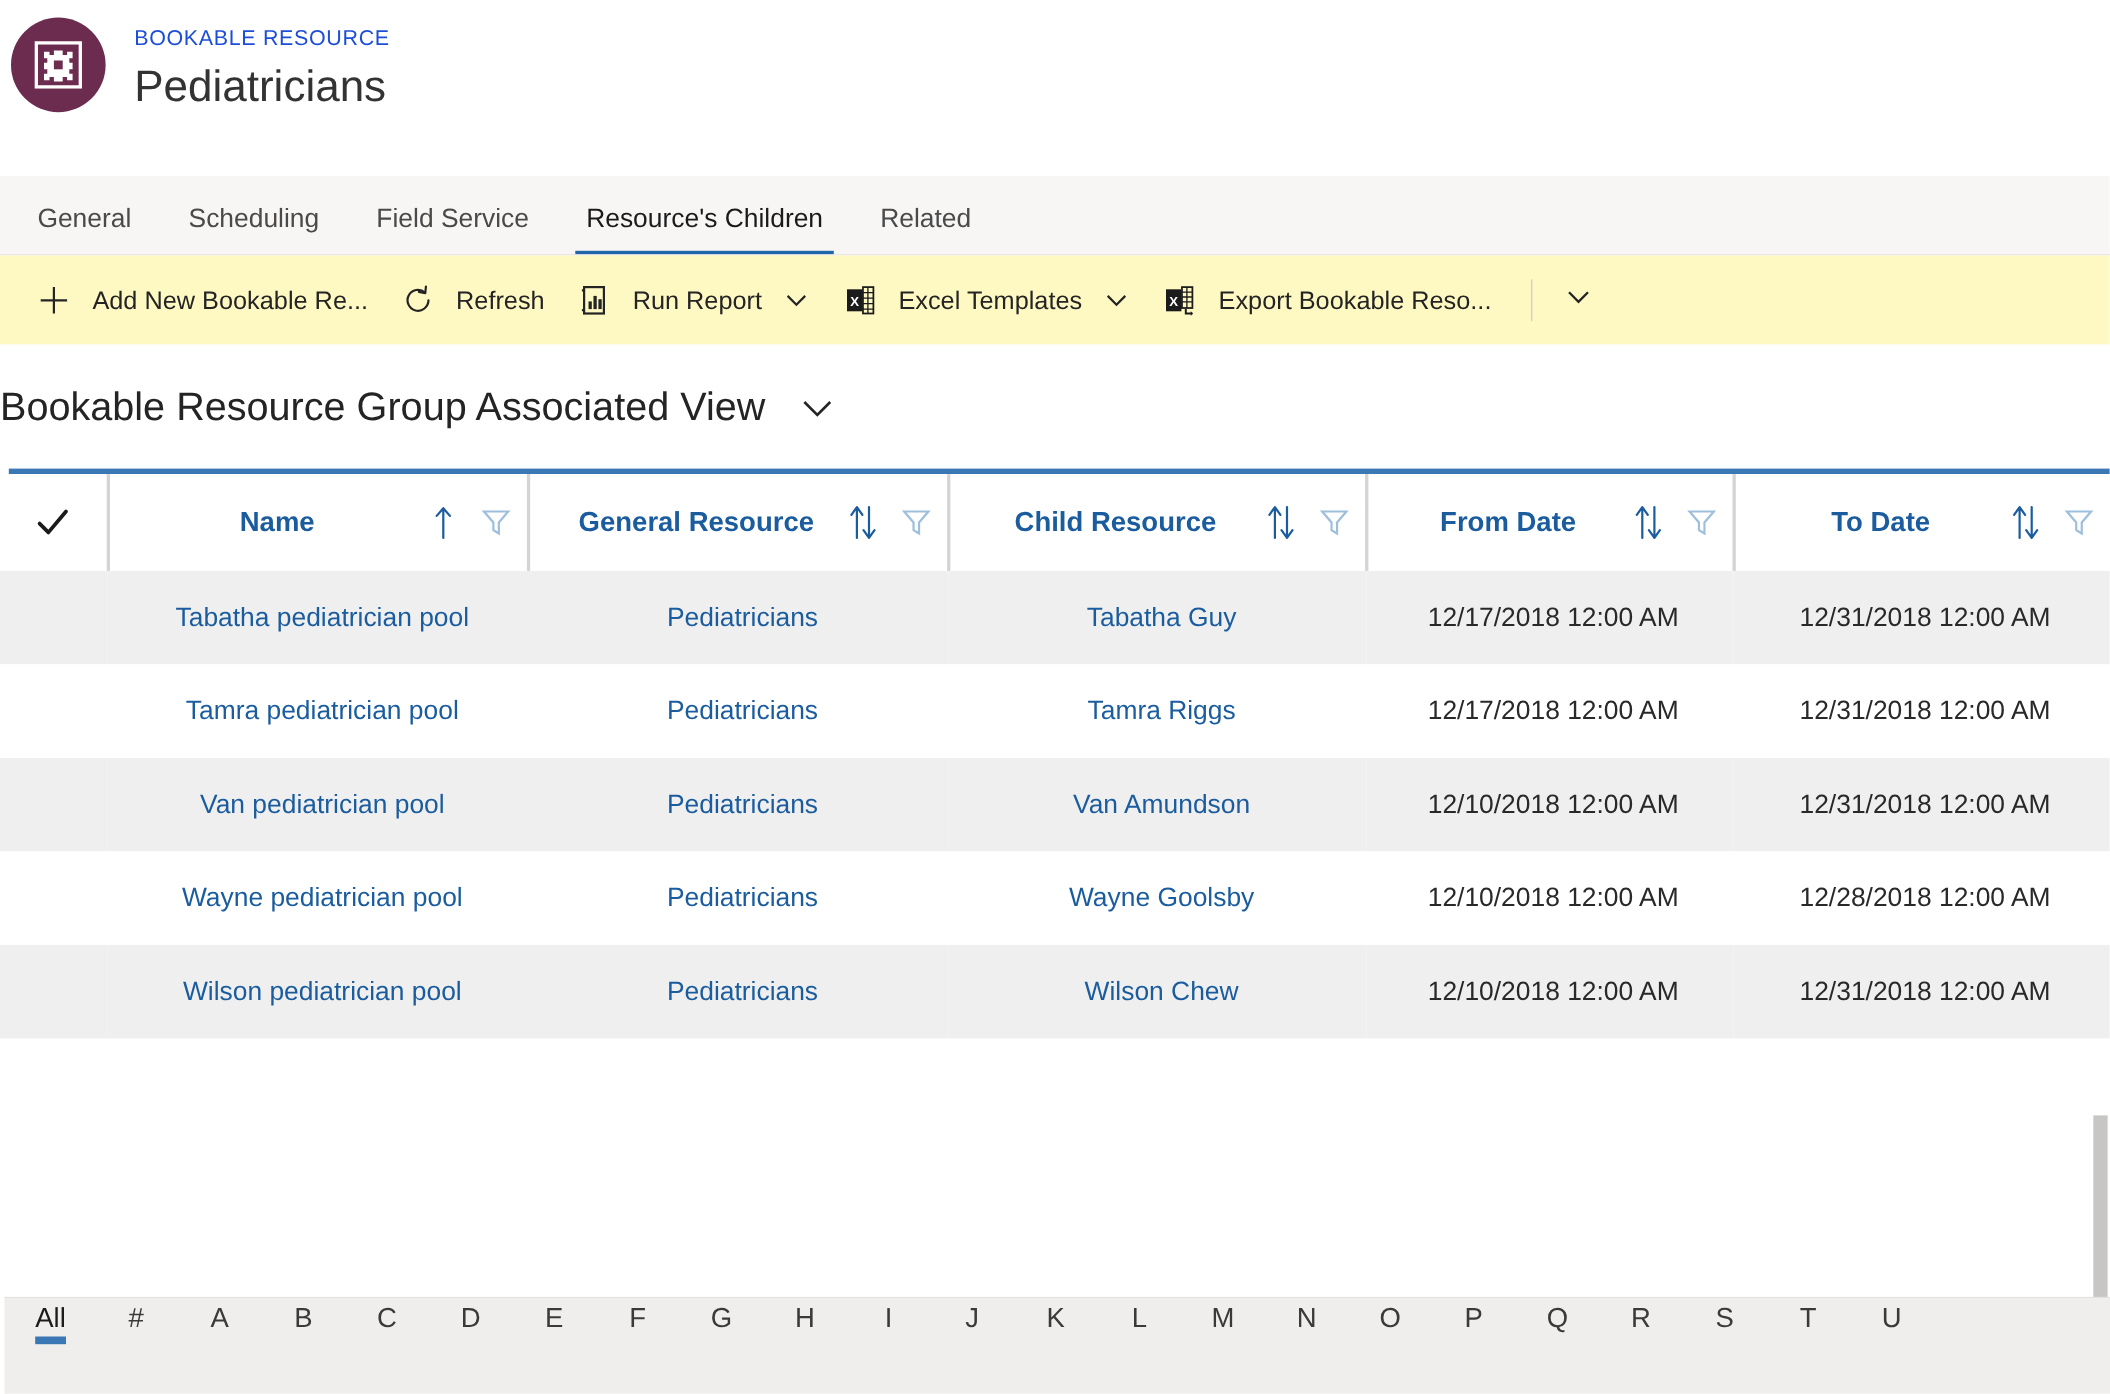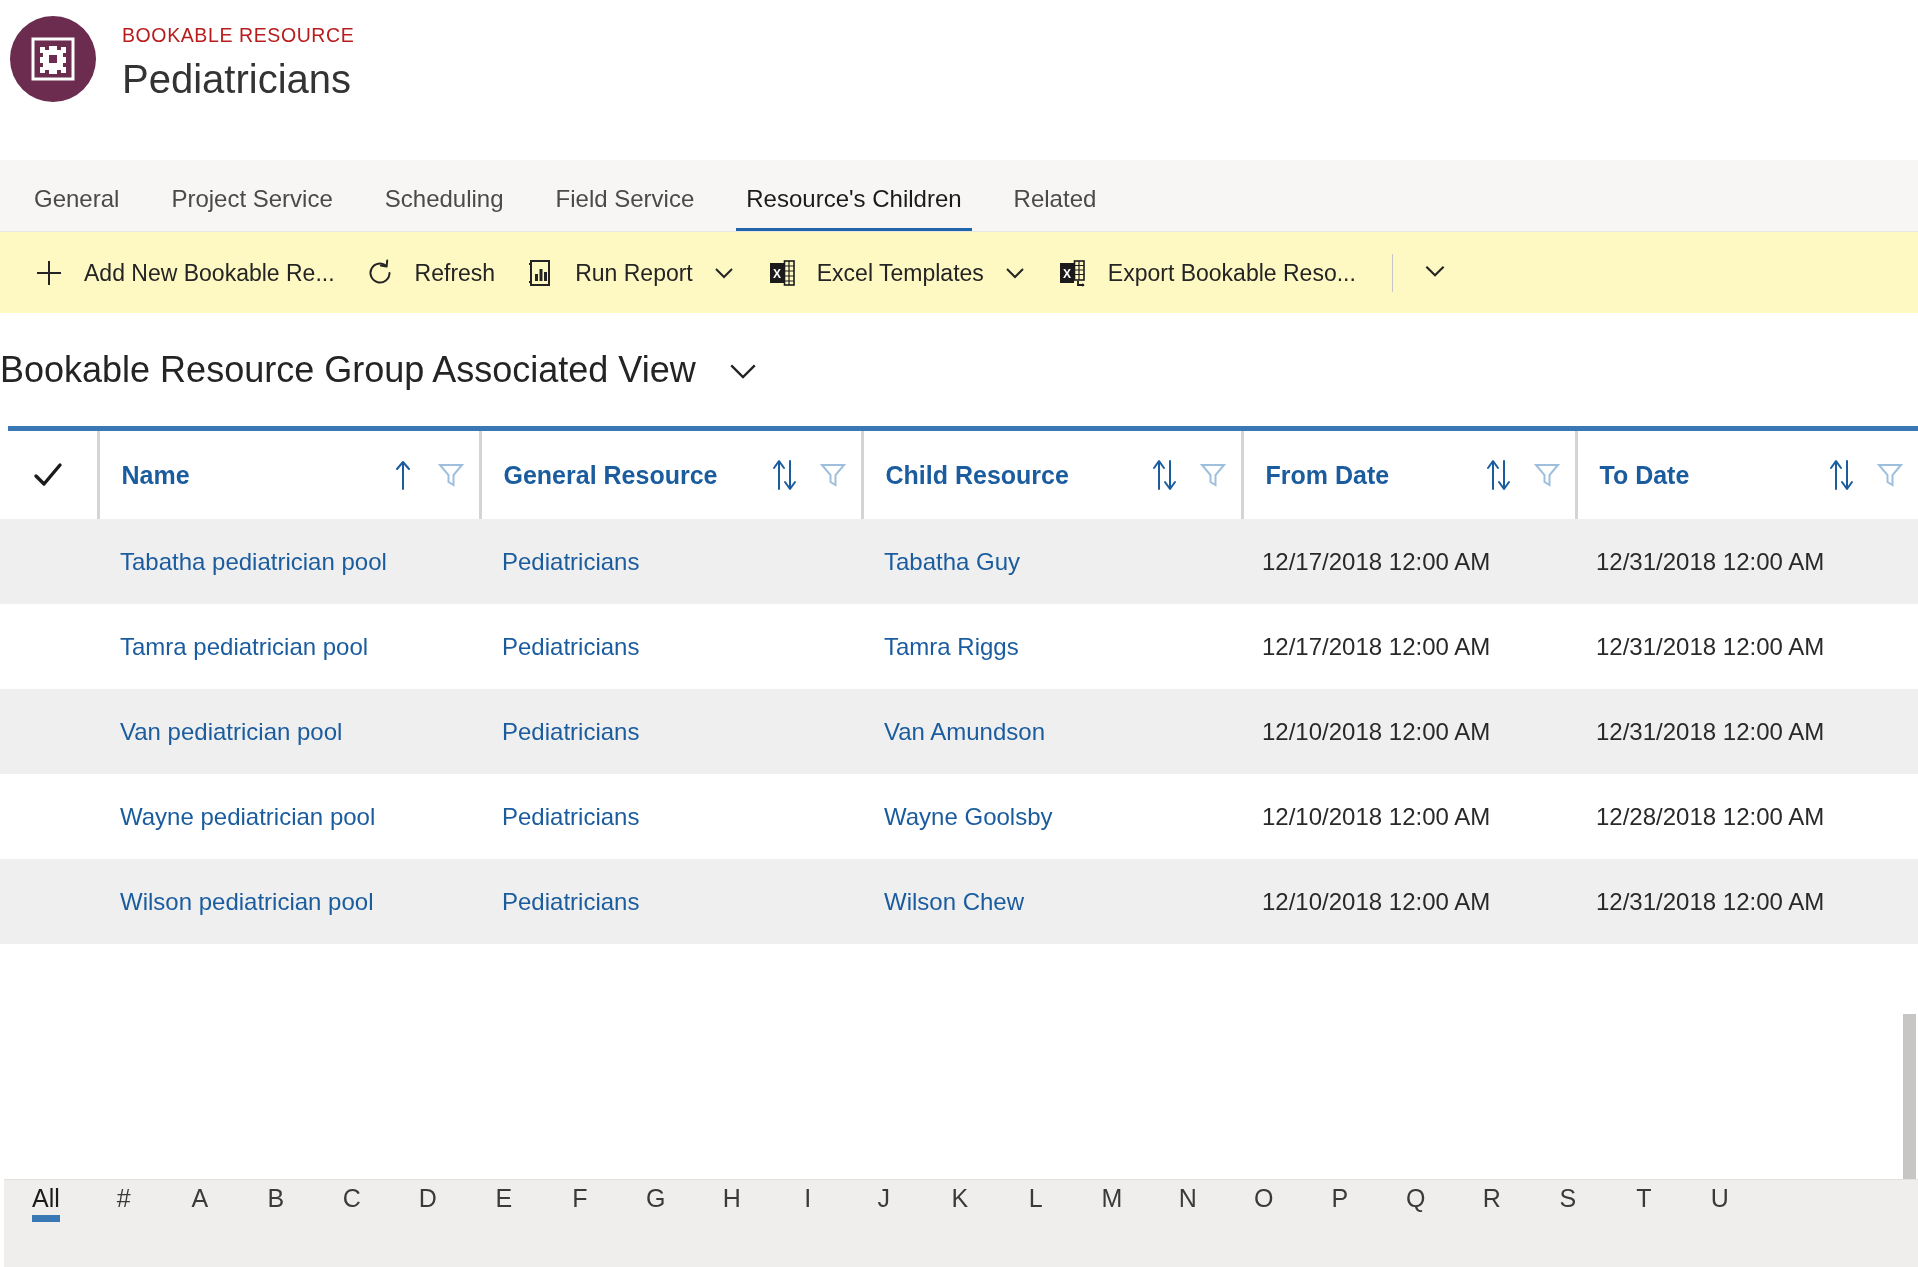--- a/index.html
+++ b/index.html
@@ -27,21 +27,21 @@
     background: #6b2c4f;
     display: flex; align-items: center; justify-content: center;
     flex: 0 0 auto;
     margin-top: 2px;
   }
   .entity-avatar svg { display: block; }
   .header-text { margin-left: 26px; padding-top: 8px; }
   .entity-type {
     font-size: 19.5px;
     letter-spacing: 0.6px;
-    color: #b91c1c;
+    color: #1d4ed8;
     font-weight: 400;
     line-height: 26px;
   }
   .entity-name {
     font-size: 40px;
     color: #333333;
     font-weight: 400;
     line-height: 54px;
     margin-top: 4px;
   }
@@ -146,21 +146,21 @@
     background: #3a78b5;
     margin-left: 8px;
     margin-right: 0px;
   }
   table.grid {
     width: 1918px;
     border-collapse: collapse;
     table-layout: fixed;
   }
   table.grid th, table.grid td {
-    text-align: left;
+    text-align: center;
     vertical-align: middle;
     padding: 0;
   }
   .col-check { width: 98px; }
   .col-name { width: 382px; }
   .col-parent { width: 382px; }
   .col-child { width: 380px; }
   .col-from { width: 334px; }
   .col-to { width: 342px; }
 
@@ -270,21 +270,20 @@
     </svg>
   </div>
   <div class="header-text">
     <div class="entity-type">BOOKABLE RESOURCE</div>
     <div class="entity-name">Pediatricians</div>
   </div>
 </div>
 
 <div class="tabstrip">
   <div class="tab"><span>General</span></div>
-  <div class="tab"><span>Project Service</span></div>
   <div class="tab"><span>Scheduling</span></div>
   <div class="tab"><span>Field Service</span></div>
   <div class="tab active"><span>Resource's Children</span></div>
   <div class="tab"><span>Related</span></div>
 </div>
 
 <div class="commandbar">
 
   <div class="cmd">
     <span class="cmd-ico">

